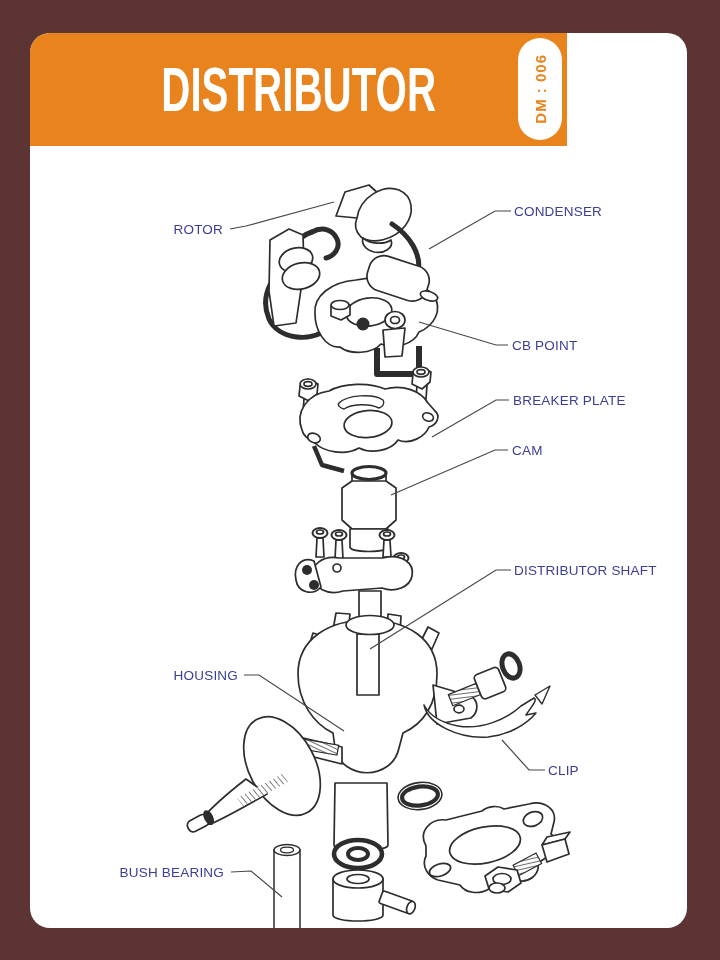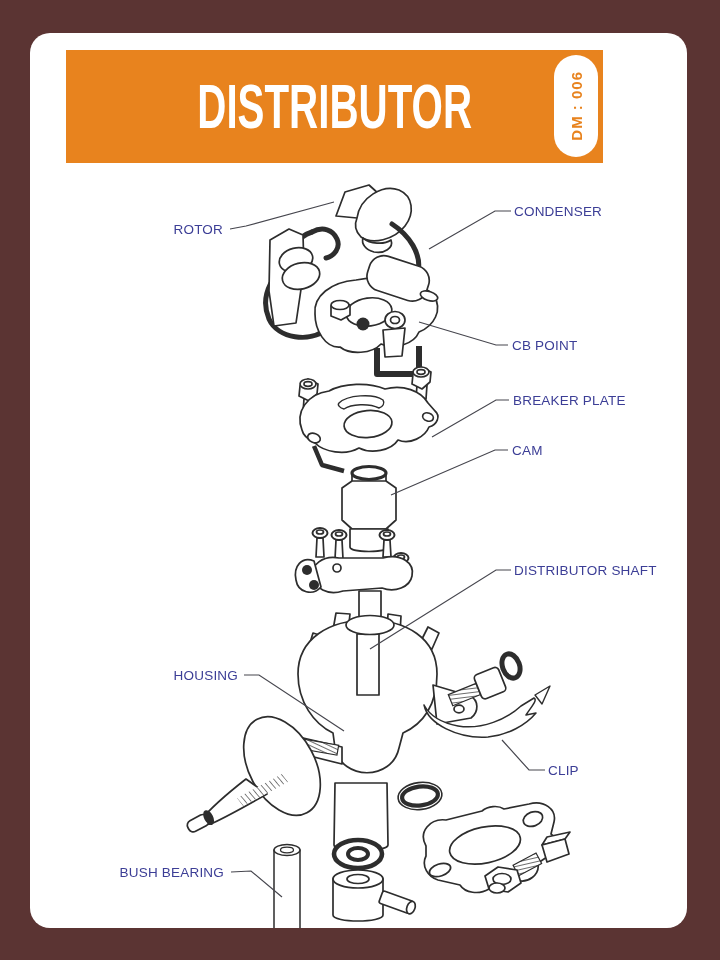--- a/index.html
+++ b/index.html
@@ -6,23 +6,23 @@
   body{
     width:720px;height:960px;position:relative;overflow:hidden;
     background:#5B3433;
     font-family:"Liberation Sans", sans-serif;
   }
   .card{
     position:absolute;left:30px;top:33px;width:657px;height:895px;
     background:#ffffff;border-radius:20px;overflow:hidden;
   }
   .header{
-    position:absolute;left:0;top:17px;width:537px;height:113px;
+    position:absolute;left:0;top:0;width:537px;height:113px;
     background:#E8831E;
-    display:flex;align-items:center;justify-content:center;margin-left:36px;
+    display:flex;align-items:center;justify-content:center;
   }
   .title{
     color:#ffffff;font-weight:bold;font-size:63px;line-height:113px;
     letter-spacing:0px;white-space:nowrap;
     transform:scaleX(0.64);transform-origin:50% 50%;
     font-family:"Liberation Sans", sans-serif;
   }
   .badge{
     position:absolute;right:5px;top:5px;width:44px;height:102px;
     background:#ffffff;border-radius:22px;

